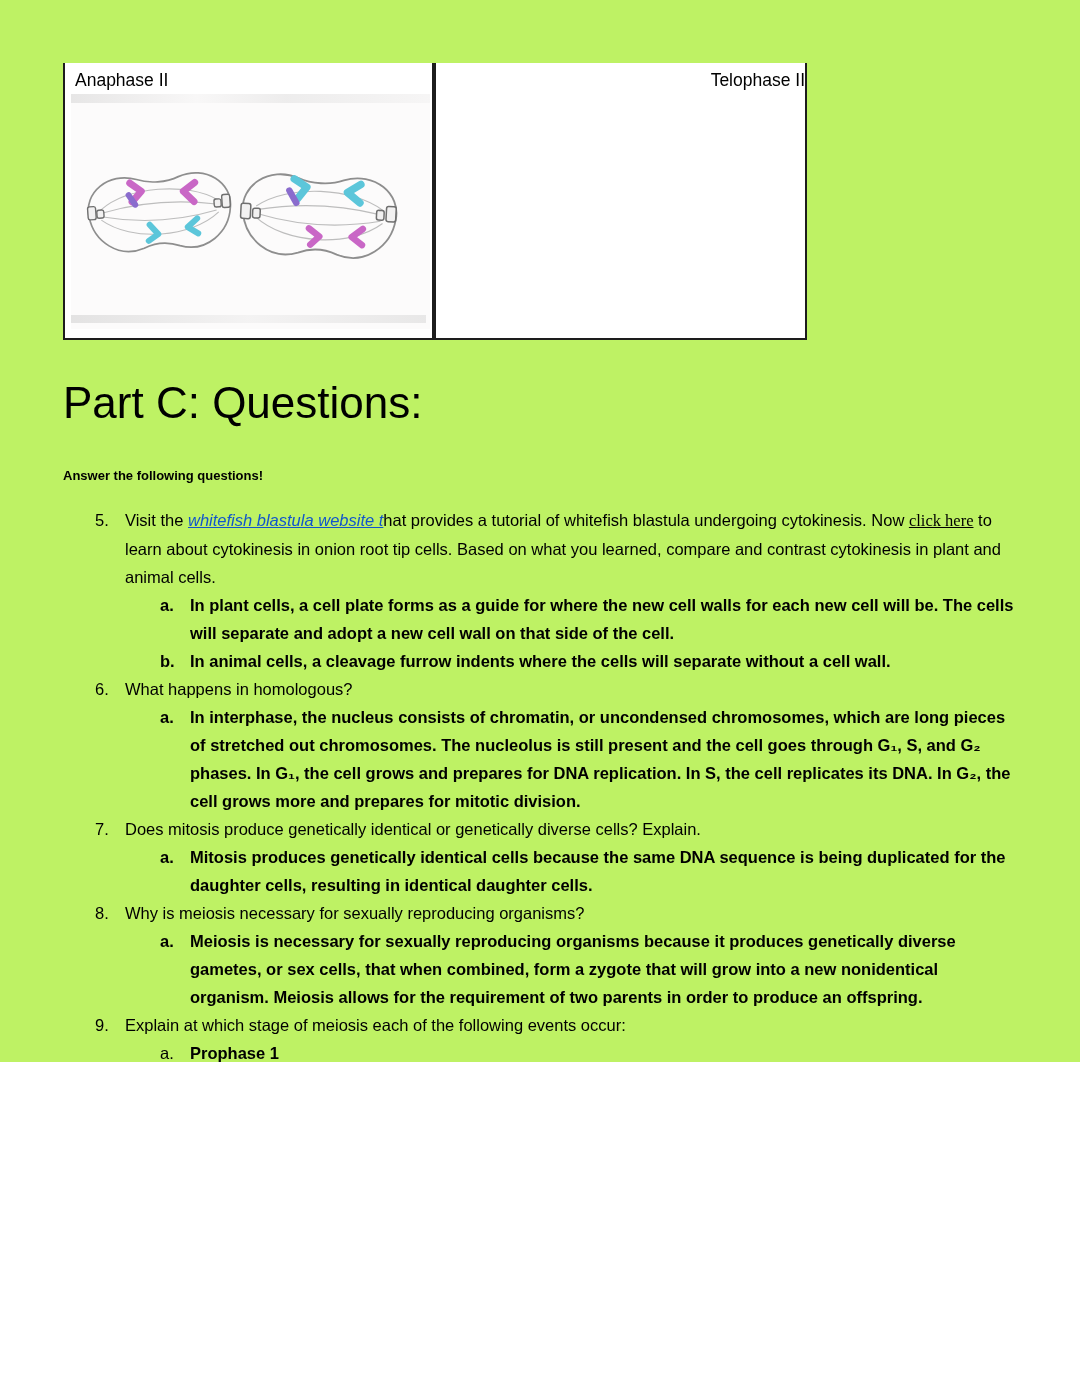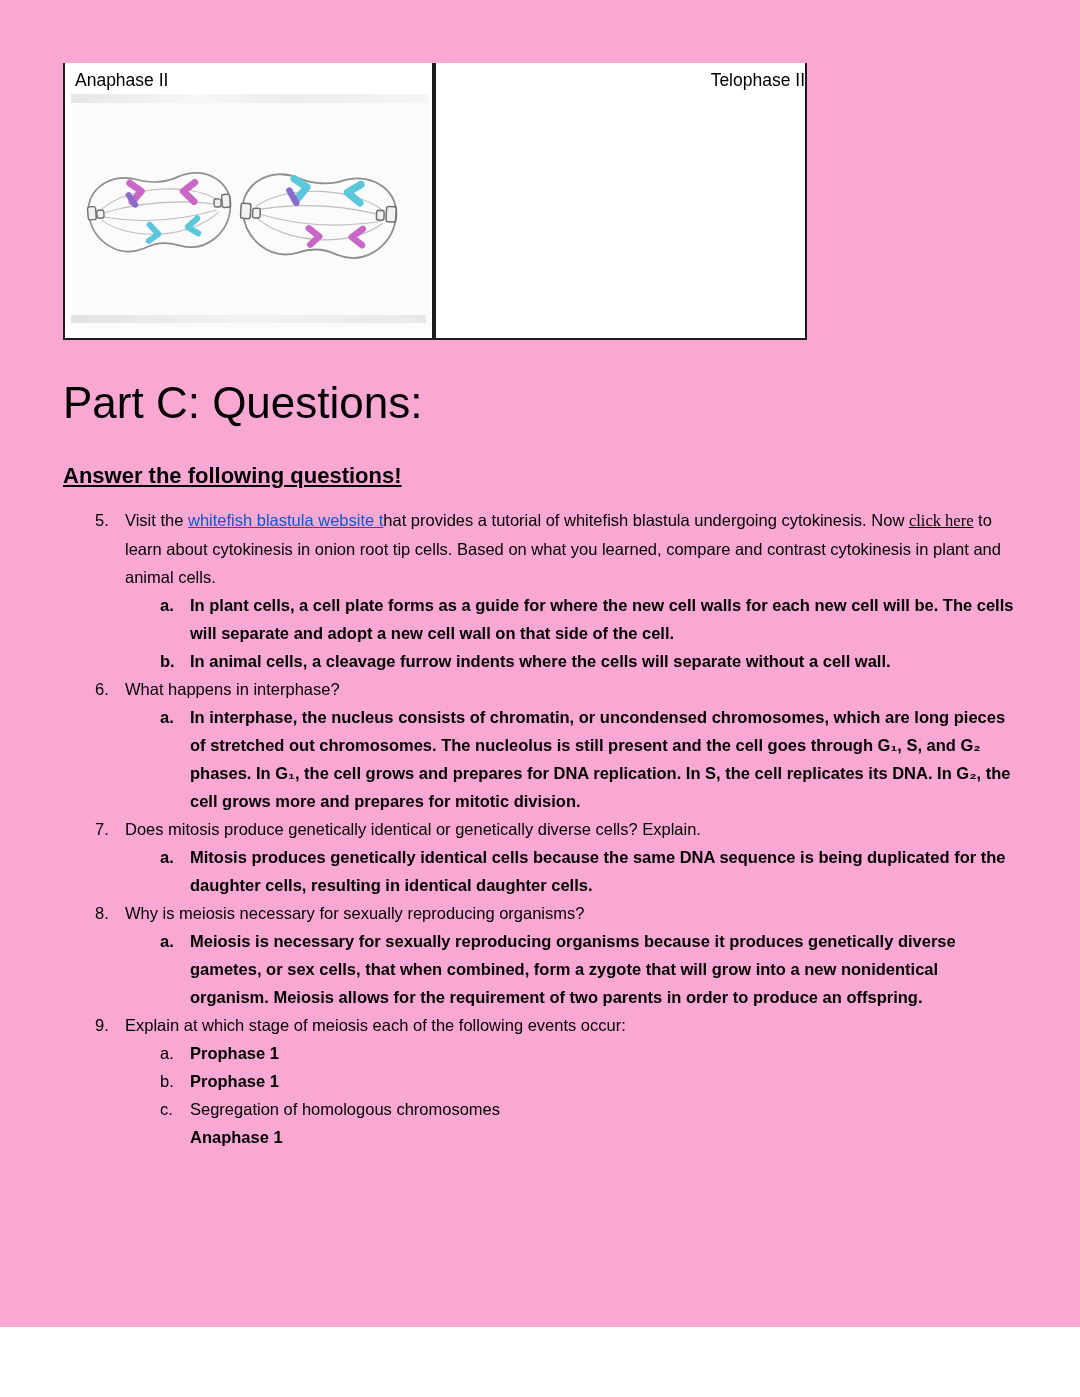--- a/index.html
+++ b/index.html
@@ -1,19 +1,19 @@
 <!DOCTYPE html>
 <html style="--link: #1155cc; --outline: #8e8e8e; --spindle: #bdbdbd; --centriole: #6f6f6f; --pink: #c967c6; --cyan: #5cc6da; --purple: #8a6ccd;"><head>
 <meta charset="utf-8">
 <style>
   html,body{margin:0;padding:0;background:#ffffff;}
   .page{
     position:relative;
-    width:1080px;height:1327px;
-    background:#f9a8d4;
+    width:1080px;height:1062px;
+    background:#bef264;
     overflow:hidden;
     font-family:"Liberation Sans", sans-serif;
     color:#000000;
   }
   
   .figure-row{display:flex;margin:63px 0 0 63px;}
   .panel{
     box-sizing:border-box;
     height:277px;
     border:2px solid #1d1d1d;
@@ -52,35 +52,35 @@
   .cyan{stroke:var(--cyan);}
   .purple{stroke:var(--purple);}
   .crease{fill:none;stroke:#e9e7e6;stroke-width:2;}
   
   .doc-heading{
     margin:44px 0 0 63px;
     font-size:44px;line-height:38px;font-weight:400;
   }
   .intro{
     margin:40px 0 0 63px;
-    font-size:22px;line-height:28px;font-weight:700;text-decoration:underline;
+    font-size:13px;line-height:28px;font-weight:700;
   }
   .qa-list{
     margin:16px 0 0 95px;
     width:922px;
     font-size:16.5px;line-height:28px;
   }
   .q-row{display:flex;}
   .q-num{width:30px;flex:none;}
   .q-text{flex:1;}
   .sub-row{display:flex;margin-left:65px;}
   .sub-letter{width:30px;flex:none;}
   .sub-text{flex:1;}
   .bold{font-weight:700;}
-  .seg-link{color:var(--link);text-decoration:underline;}
+  .seg-link{color:var(--link);text-decoration:underline;font-style:italic;}
   .seg-serif-link{
     font-family:"Liberation Serif", serif;
     text-decoration:underline;
   }
 </style>
 </head>
 <body>
 
 <div class="page">
 
@@ -186,21 +186,21 @@
       <span class="sub-letter">a.</span>
       <div class="sub-text">In plant cells, a cell plate forms as a guide for where the new cell walls for each new cell will be. The cells will separate and adopt a new cell wall on that side of the cell.</div>
     </div>
     <div class="sub-row bold">
       <span class="sub-letter">b.</span>
       <div class="sub-text">In animal cells, a cleavage furrow indents where the cells will separate without a cell wall.</div>
     </div>
 
     <div class="q-row">
       <span class="q-num">6.</span>
-      <div class="q-text">What happens in interphase?</div>
+      <div class="q-text">What happens in homologous?</div>
     </div>
     <div class="sub-row bold">
       <span class="sub-letter">a.</span>
       <div class="sub-text">In interphase, the nucleus consists of chromatin, or uncondensed chromosomes, which are long pieces of stretched out chromosomes. The nucleolus is still present and the cell goes through G₁, S, and G₂ phases. In G₁, the cell grows and prepares for DNA replication. In S, the cell replicates its DNA. In G₂, the cell grows more and prepares for mitotic division.</div>
     </div>
 
     <div class="q-row">
       <span class="q-num">7.</span>
       <div class="q-text">Does mitosis produce genetically identical or genetically diverse cells? Explain.</div>
     </div>

